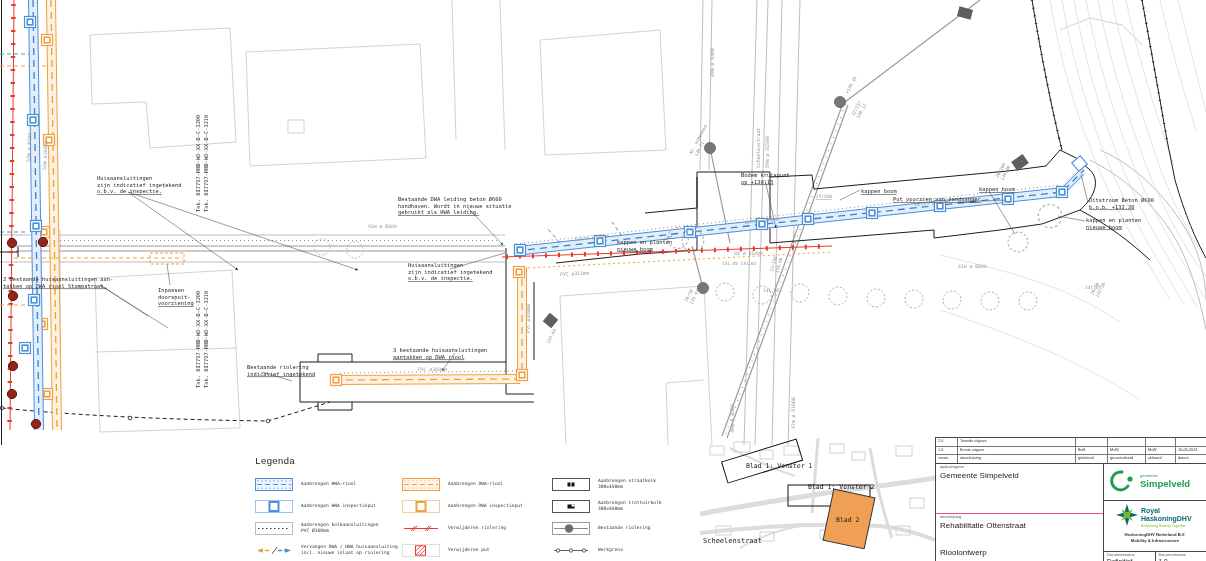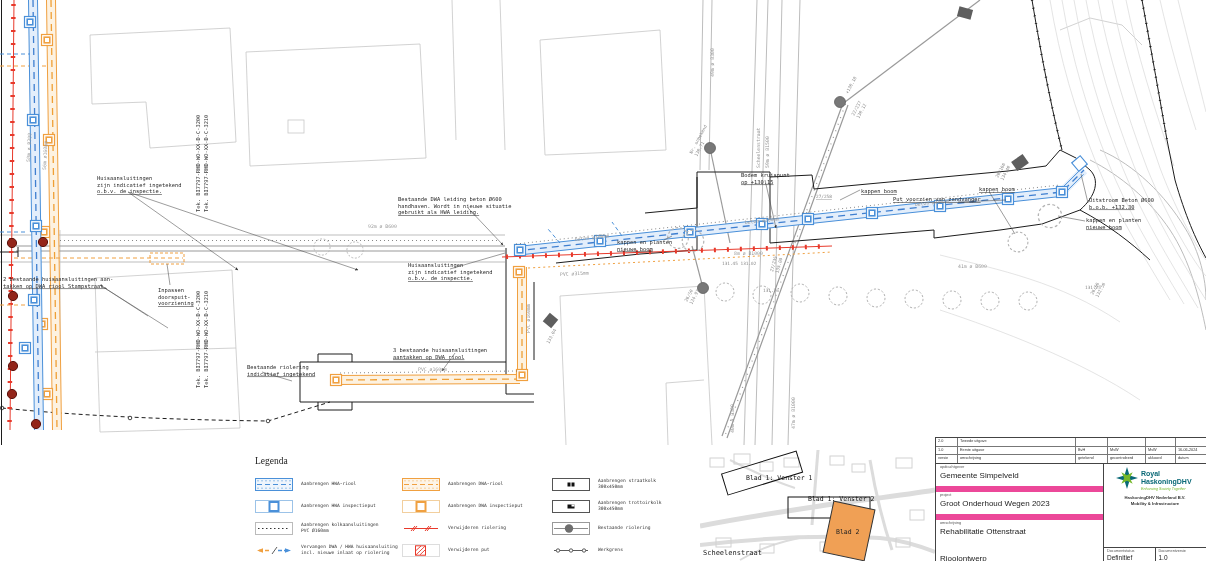--- a/index.html
+++ b/index.html
@@ -24,40 +24,40 @@
   .oedge{stroke:#f0a040;stroke-width:1;fill:none;}
   .oband{stroke:#fdf2e1;stroke-width:9;fill:none;}
   .odash{stroke:#ef9f35;stroke-width:1.3;stroke-dasharray:7 5;fill:none;}
   .red{stroke:#e8392b;fill:none;}
   
   #caption{position:absolute;left:2px;top:425px;font-family:"DejaVu Sans Mono",monospace;color:#111;}
   #caption .t{font-size:7px;text-decoration:underline;}
   #caption .s{font-size:6.5px;margin-top:2px;}
   
   #legend-title{position:absolute;left:255px;top:456px;font-size:9.5px;color:#222;
-    font-family:Liberation Serif, serif;}
+    font-family:Liberation Mono, monospace;}
   .leg-col{position:absolute;top:477px;display:flex;flex-direction:column;gap:8px;}
   .leg-item{display:flex;gap:8px;align-items:center;height:14px;}
   .leg-item svg{flex:0 0 auto;}
   .leg-lab{font-size:4.6px;line-height:5.6px;color:#333;font-family:"DejaVu Sans Mono",monospace;}
   
-  #overview{position:absolute;left:700px;top:450px;width:235px;height:111px;}
+  #overview{position:absolute;left:700px;top:438px;width:235px;height:111px;}
   #ov-caption{position:absolute;left:3px;top:99px;font-size:7px;color:#222;
     font-family:"DejaVu Sans Mono",monospace;}
   
   #tb{position:absolute;left:935px;top:437px;width:270px;height:123px;border:1px solid #444;
       background:#fff;font-family:"Liberation Sans",sans-serif;color:#222;}
   .rev{display:grid;grid-template-columns:22px 118px 32px 38px 30px 1fr;border-bottom:1px solid #444;}
   .rev div{border-right:.5px solid #777;border-bottom:.5px solid #777;font-size:3.8px;
       padding:1px 2px;height:5.5px;overflow:hidden;white-space:nowrap;color:#333;}
   .rev div:nth-child(6n){border-right:none;}
   .rev div.last{border-bottom:none;}
   .tb-main{display:flex;height:100px;}
   .tb-left{width:167px;border-right:1px solid #444;display:flex;flex-direction:column;}
-  .tb-cell{border-bottom:6px solid #ec4899;padding:1px 4px;flex:1;}
+  .tb-cell{border-bottom:1px solid #ec4899;padding:1px 4px;flex:1;}
   .tb-cell:last-child{border-bottom:none;}
   .tb-lab{font-size:3.8px;color:#555;}
   .tb-val{font-size:8px;color:#222;margin-top:2px;}
   .tb-right{width:102px;display:flex;flex-direction:column;}
   .tb-logo1{height:36px;border-bottom:1px solid #444;position:relative;}
   .tb-logo2{flex:1;border-bottom:1px solid #444;position:relative;text-align:center;}
   .tb-status{height:16px;display:flex;}
   .tb-st{flex:1;padding:1px 3px;border-right:1px solid #444;}
   .tb-st:last-child{border-right:none;}
   .tb-st .v{font-size:6.5px;margin-top:1px;}
@@ -555,30 +555,34 @@
     <div class="last">akkoord</div>
     <div class="last">datum</div>
   </div>
   <div class="tb-main">
     <div class="tb-left">
       <div class="tb-cell">
         <div class="tb-lab">opdrachtgever</div>
         <div class="tb-val">Gemeente Simpelveld</div>
       </div>
       <div class="tb-cell">
-        <div class="tb-lab">project</div>
-        <div class="tb-val">Groot Onderhoud Wegen 2023</div>
-      </div>
-      <div class="tb-cell">
         <div class="tb-lab">omschrijving</div>
         <div class="tb-val">Rehabilitatie Ottenstraat</div>
         <div class="tb-val" style="margin-top:18px">Rioolontwerp</div>
       </div>
     </div>
     <div class="tb-right">
+      <div class="tb-logo1">
+        <svg width="100" height="34" viewBox="0 0 100 34">
+          <path d="M18,8 A9,9 0 1 0 24,22" fill="none" stroke="#1d9c4c" stroke-width="3" stroke-linecap="round"></path>
+          <circle cx="26" cy="15" r="2.6" fill="#1d9c4c"></circle>
+          <text x="36" y="13" font-size="4" fill="#1d9c4c" font-family="Liberation Sans,sans-serif">gemeente</text>
+          <text x="36" y="23" font-size="9.5" font-weight="bold" fill="#1d9c4c" font-family="Liberation Sans,sans-serif">Simpelveld</text>
+        </svg>
+      </div>
       <div class="tb-logo2">
         <svg width="100" height="46" viewBox="0 0 100 46">
           <g transform="translate(22,14)">
             <polygon points="0,-11 2.6,-2.6 11,0 2.6,2.6 0,11 -2.6,2.6 -11,0 -2.6,-2.6" fill="#0a6977"></polygon>
             <polygon points="0,-8 2,-2 8,0 2,2 0,8 -2,2 -8,0 -2,-2" transform="rotate(45)" fill="#76b82a"></polygon>
           </g>
           <text x="36" y="12" font-size="7" font-weight="bold" fill="#0a6977" font-family="Liberation Sans,sans-serif">Royal</text>
           <text x="36" y="20" font-size="7" font-weight="bold" fill="#0a6977" font-family="Liberation Sans,sans-serif">HaskoningDHV</text>
           <text x="36" y="26" font-size="3.6" font-style="italic" fill="#76b82a" font-family="Liberation Sans,sans-serif">Enhancing Society Together</text>
           <text x="50" y="35" font-size="4.2" font-weight="bold" fill="#333" text-anchor="middle" font-family="Liberation Sans,sans-serif">HaskoningDHV Nederland B.V.</text>

